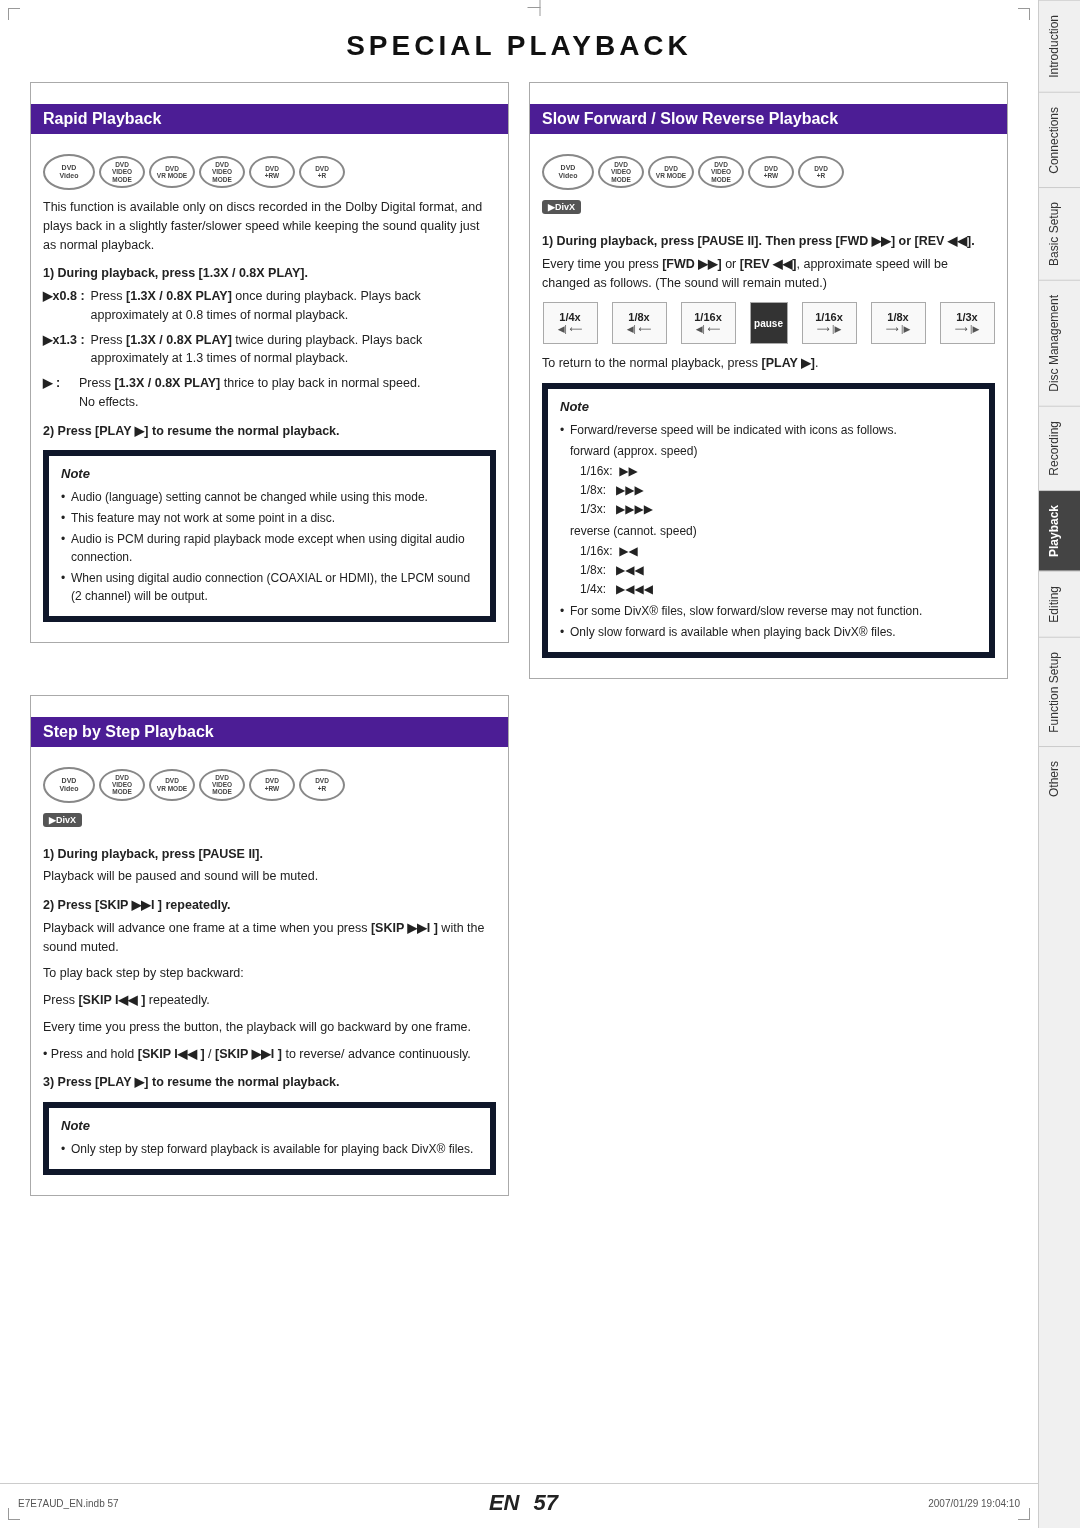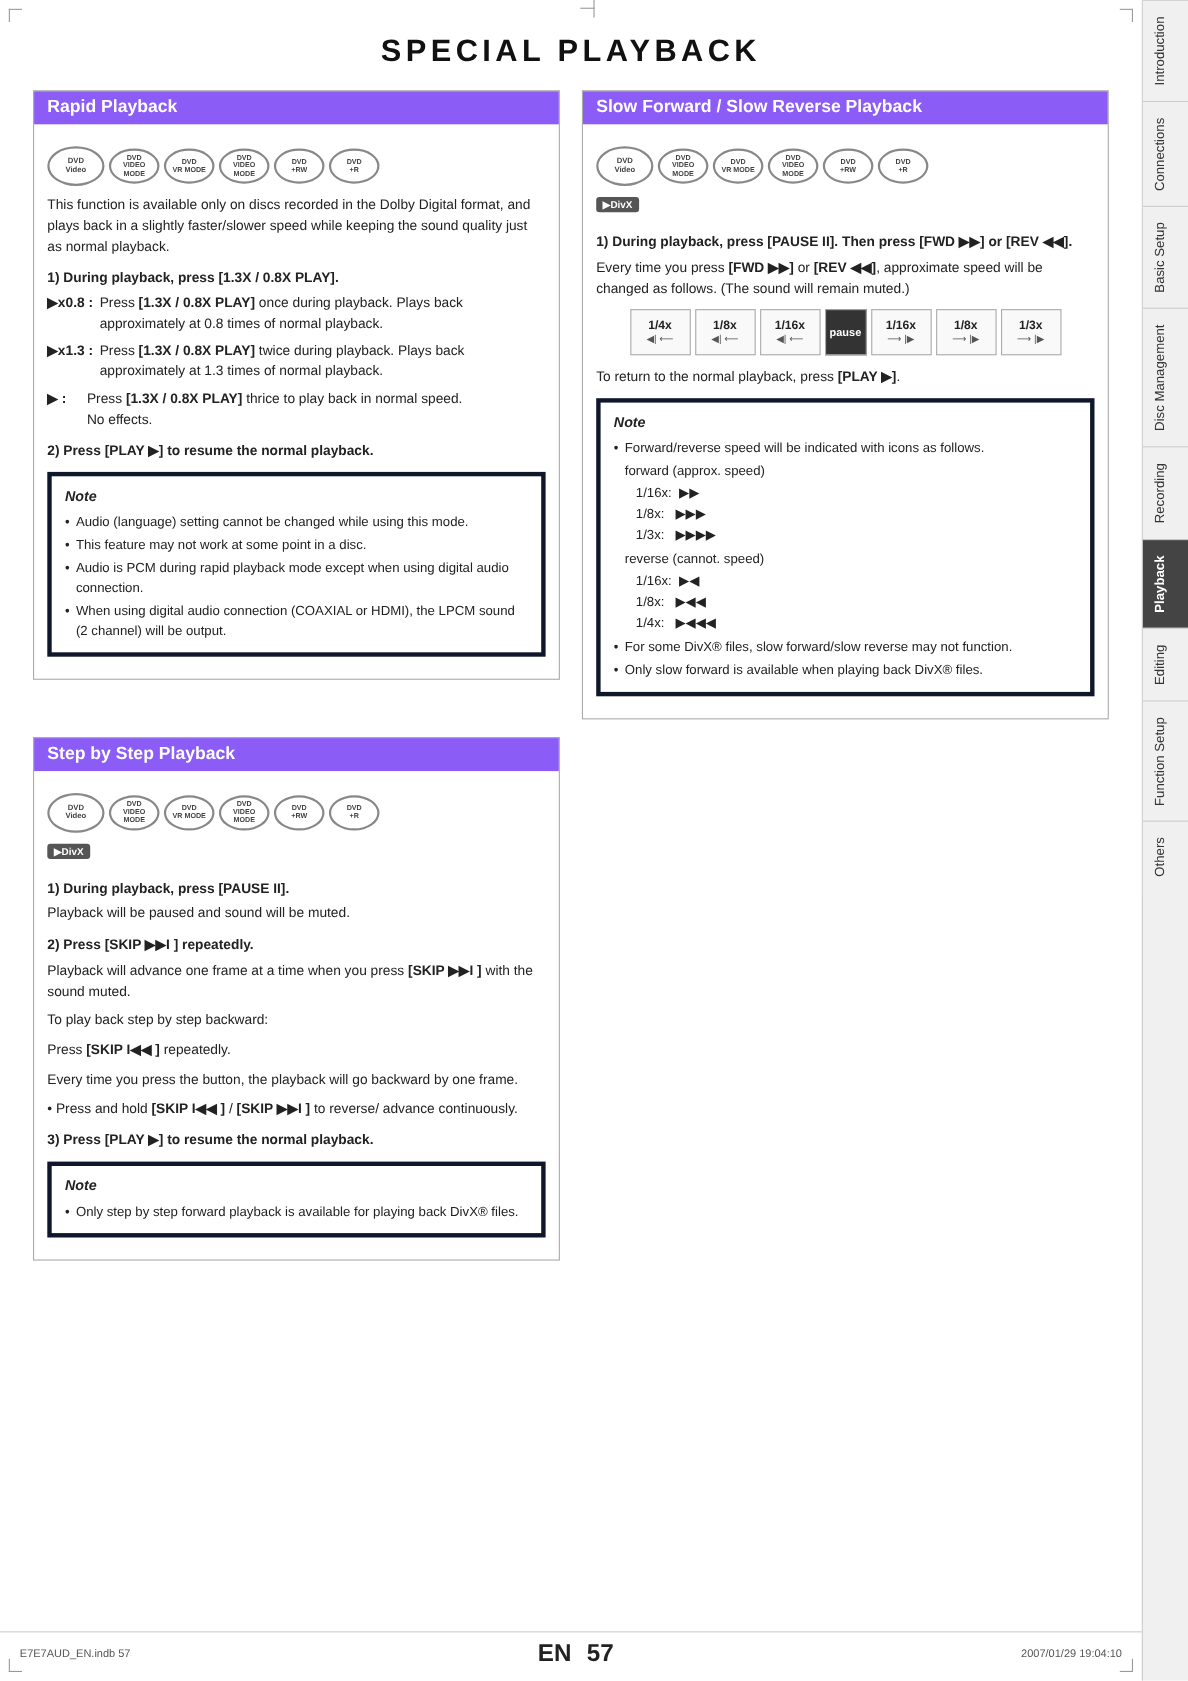--- a/index.html
+++ b/index.html
@@ -82,26 +82,27 @@
     .col-left {
       flex: 1;
     }
 
     .col-right {
       flex: 1;
     }
 
     
     .section-header {
-      background: #8b5cf6;
+      background: #4c1d95;
       color: #fff;
       font-size: 16px;
       font-weight: bold;
       padding: 6px 12px;
       margin-bottom: 10px;
+      margin-top: 21px;
     }
 
     
     .dvd-icons {
       display: flex;
       align-items: center;
       gap: 4px;
       margin-bottom: 8px;
       flex-wrap: wrap;
     }
@@ -176,21 +177,21 @@
       min-width: 30px;
       flex-shrink: 0;
     }
 
     .bullet-content {
       flex: 1;
     }
 
     
     .note-box {
-      border: 4px solid #0f172a;
+      border: 6px solid #0f172a;
       padding: 8px 12px;
       margin: 10px 0;
       font-size: 12px;
       line-height: 1.5;
     }
 
     .note-title {
       font-weight: bold;
       font-style: italic;
       font-size: 13px;
@@ -207,21 +208,21 @@
       content: '•';
       position: absolute;
       left: 0;
     }
 
     
     .speed-diagram {
       display: flex;
       align-items: center;
       justify-content: center;
-      gap: 4px;
+      gap: 14px;
       margin: 10px 0;
       font-size: 11px;
     }
 
     .speed-box {
       display: flex;
       flex-direction: column;
       align-items: center;
       justify-content: center;
       width: 55px;
@@ -282,20 +283,21 @@
       font-size: 22px;
       font-weight: bold;
       color: #222;
       margin-right: 8px;
     }
 
     .page-num-row {
       display: flex;
       align-items: center;
       gap: 6px;
+      font-style: italic;
     }
 
     
     b { font-weight: bold; }
 
     
     .section-box {
       border: 1px solid #aaa;
       margin-bottom: 16px;
     }

